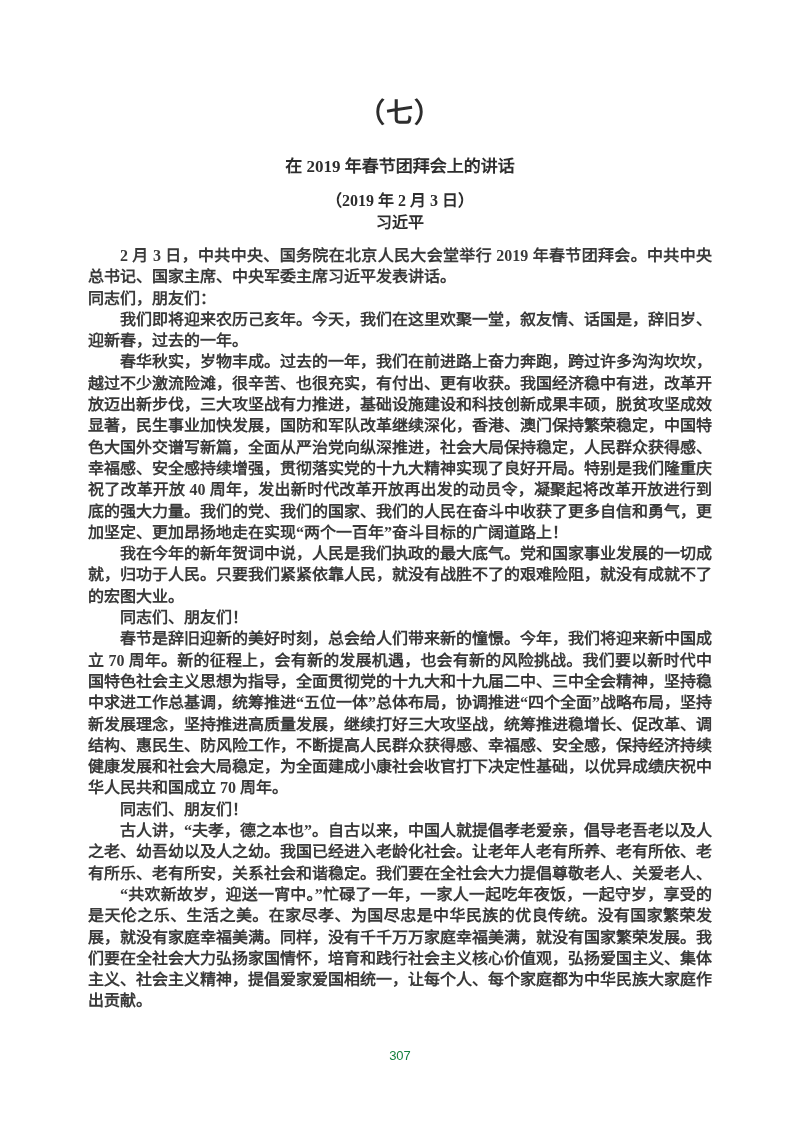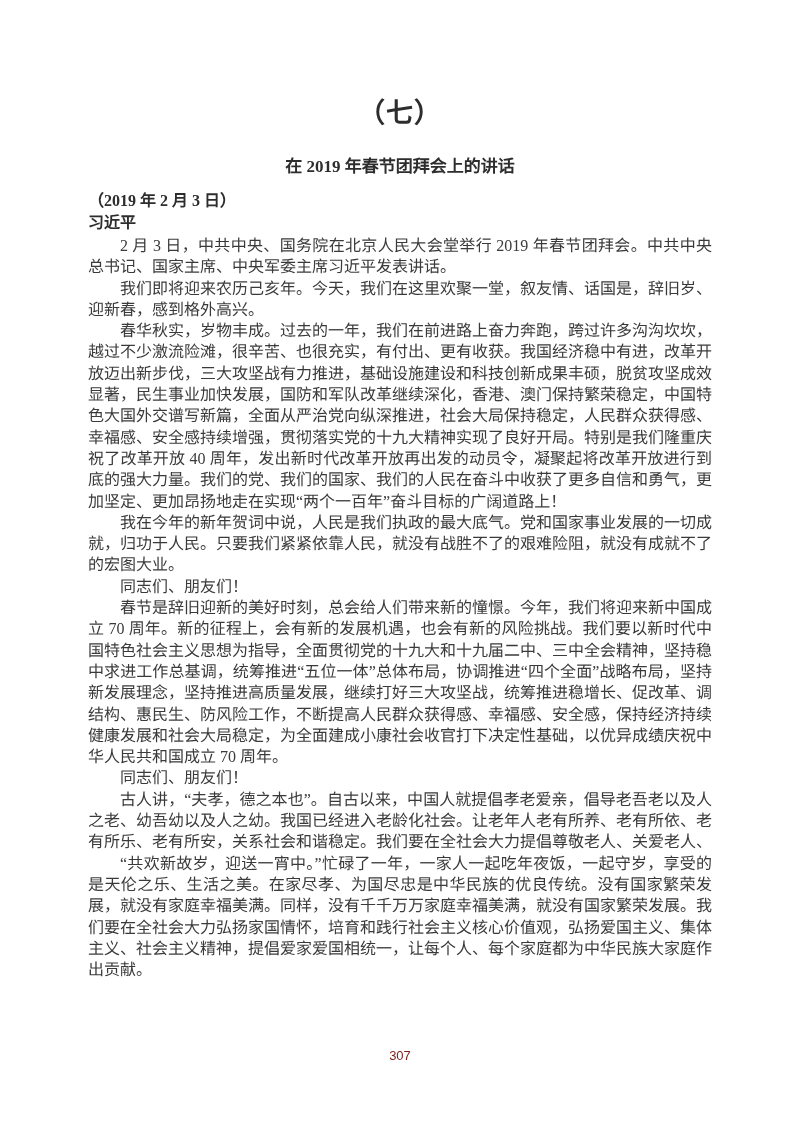--- a/index.html
+++ b/index.html
@@ -39,61 +39,63 @@
   }
   .doc-title {
     margin: 12px;
     text-align: center;
     font-size: 17px;
     font-weight: bold;
     color: var(--heading);
     line-height: 22px;
   }
   .doc-date, .doc-author {
-    text-align: left;
+    text-align: center;
     font-size: 16px;
     font-weight: bold;
     color: var(--heading);
     line-height: 22px;
   }
   .doc-body {
-    margin-top: 1px;
+    margin-top: 11px;
+    font-weight: bold;
   }
   .para {
     margin: 0;
     font-size: 16px;
     line-height: 21.3px;
     text-align: justify;
     text-justify: inter-character;
     word-break: break-all;
   }
   .para.indent { text-indent: 2em; }
   .page-number {
     position: absolute;
     left: 0;
     right: 0;
     top: 1048px;
     text-align: center;
     font-family: "Liberation Sans", "DejaVu Sans", sans-serif;
     font-size: 13px;
-    color: #7f1d1d;
+    color: #15803d;
   }
 </style>
 </head>
 <body>
 
 <div class="page">
   <div class="content">
     <h1 class="section-number">（七）</h1>
     <h2 class="doc-title">在 2019 年春节团拜会上的讲话</h2>
     <div class="doc-date">（2019 年 2 月 3 日）</div>
     <div class="doc-author">习近平</div>
     <div class="doc-body">
         <p class="para indent">2 月 3 日，中共中央、国务院在北京人民大会堂举行 2019 年春节团拜会。中共中央总书记、国家主席、中央军委主席习近平发表讲话。</p>
-        <p class="para indent">我们即将迎来农历己亥年。今天，我们在这里欢聚一堂，叙友情、话国是，辞旧岁、迎新春，感到格外高兴。</p>
+        <p class="para">同志们，朋友们：</p>
+        <p class="para indent">我们即将迎来农历己亥年。今天，我们在这里欢聚一堂，叙友情、话国是，辞旧岁、迎新春，过去的一年。</p>
         <p class="para indent">春华秋实，岁物丰成。过去的一年，我们在前进路上奋力奔跑，跨过许多沟沟坎坎，越过不少激流险滩，很辛苦、也很充实，有付出、更有收获。我国经济稳中有进，改革开放迈出新步伐，三大攻坚战有力推进，基础设施建设和科技创新成果丰硕，脱贫攻坚成效显著，民生事业加快发展，国防和军队改革继续深化，香港、澳门保持繁荣稳定，中国特色大国外交谱写新篇，全面从严治党向纵深推进，社会大局保持稳定，人民群众获得感、幸福感、安全感持续增强，贯彻落实党的十九大精神实现了良好开局。特别是我们隆重庆祝了改革开放 40 周年，发出新时代改革开放再出发的动员令，凝聚起将改革开放进行到底的强大力量。我们的党、我们的国家、我们的人民在奋斗中收获了更多自信和勇气，更加坚定、更加昂扬地走在实现“两个一百年”奋斗目标的广阔道路上！</p>
         <p class="para indent">我在今年的新年贺词中说，人民是我们执政的最大底气。党和国家事业发展的一切成就，归功于人民。只要我们紧紧依靠人民，就没有战胜不了的艰难险阻，就没有成就不了的宏图大业。</p>
         <p class="para indent">同志们、朋友们！</p>
         <p class="para indent">春节是辞旧迎新的美好时刻，总会给人们带来新的憧憬。今年，我们将迎来新中国成立 70 周年。新的征程上，会有新的发展机遇，也会有新的风险挑战。我们要以新时代中国特色社会主义思想为指导，全面贯彻党的十九大和十九届二中、三中全会精神，坚持稳中求进工作总基调，统筹推进“五位一体”总体布局，协调推进“四个全面”战略布局，坚持新发展理念，坚持推进高质量发展，继续打好三大攻坚战，统筹推进稳增长、促改革、调结构、惠民生、防风险工作，不断提高人民群众获得感、幸福感、安全感，保持经济持续健康发展和社会大局稳定，为全面建成小康社会收官打下决定性基础，以优异成绩庆祝中华人民共和国成立 70 周年。</p>
         <p class="para indent">同志们、朋友们！</p>
         <p class="para indent">古人讲，“夫孝，德之本也”。自古以来，中国人就提倡孝老爱亲，倡导老吾老以及人之老、幼吾幼以及人之幼。我国已经进入老龄化社会。让老年人老有所养、老有所依、老有所乐、老有所安，关系社会和谐稳定。我们要在全社会大力提倡尊敬老人、关爱老人、</p>
         <p class="para indent">“共欢新故岁，迎送一宵中。”忙碌了一年，一家人一起吃年夜饭，一起守岁，享受的是天伦之乐、生活之美。在家尽孝、为国尽忠是中华民族的优良传统。没有国家繁荣发展，就没有家庭幸福美满。同样，没有千千万万家庭幸福美满，就没有国家繁荣发展。我们要在全社会大力弘扬家国情怀，培育和践行社会主义核心价值观，弘扬爱国主义、集体主义、社会主义精神，提倡爱家爱国相统一，让每个人、每个家庭都为中华民族大家庭作出贡献。</p>
       </div>
   </div>
   <div class="page-number">307</div>

